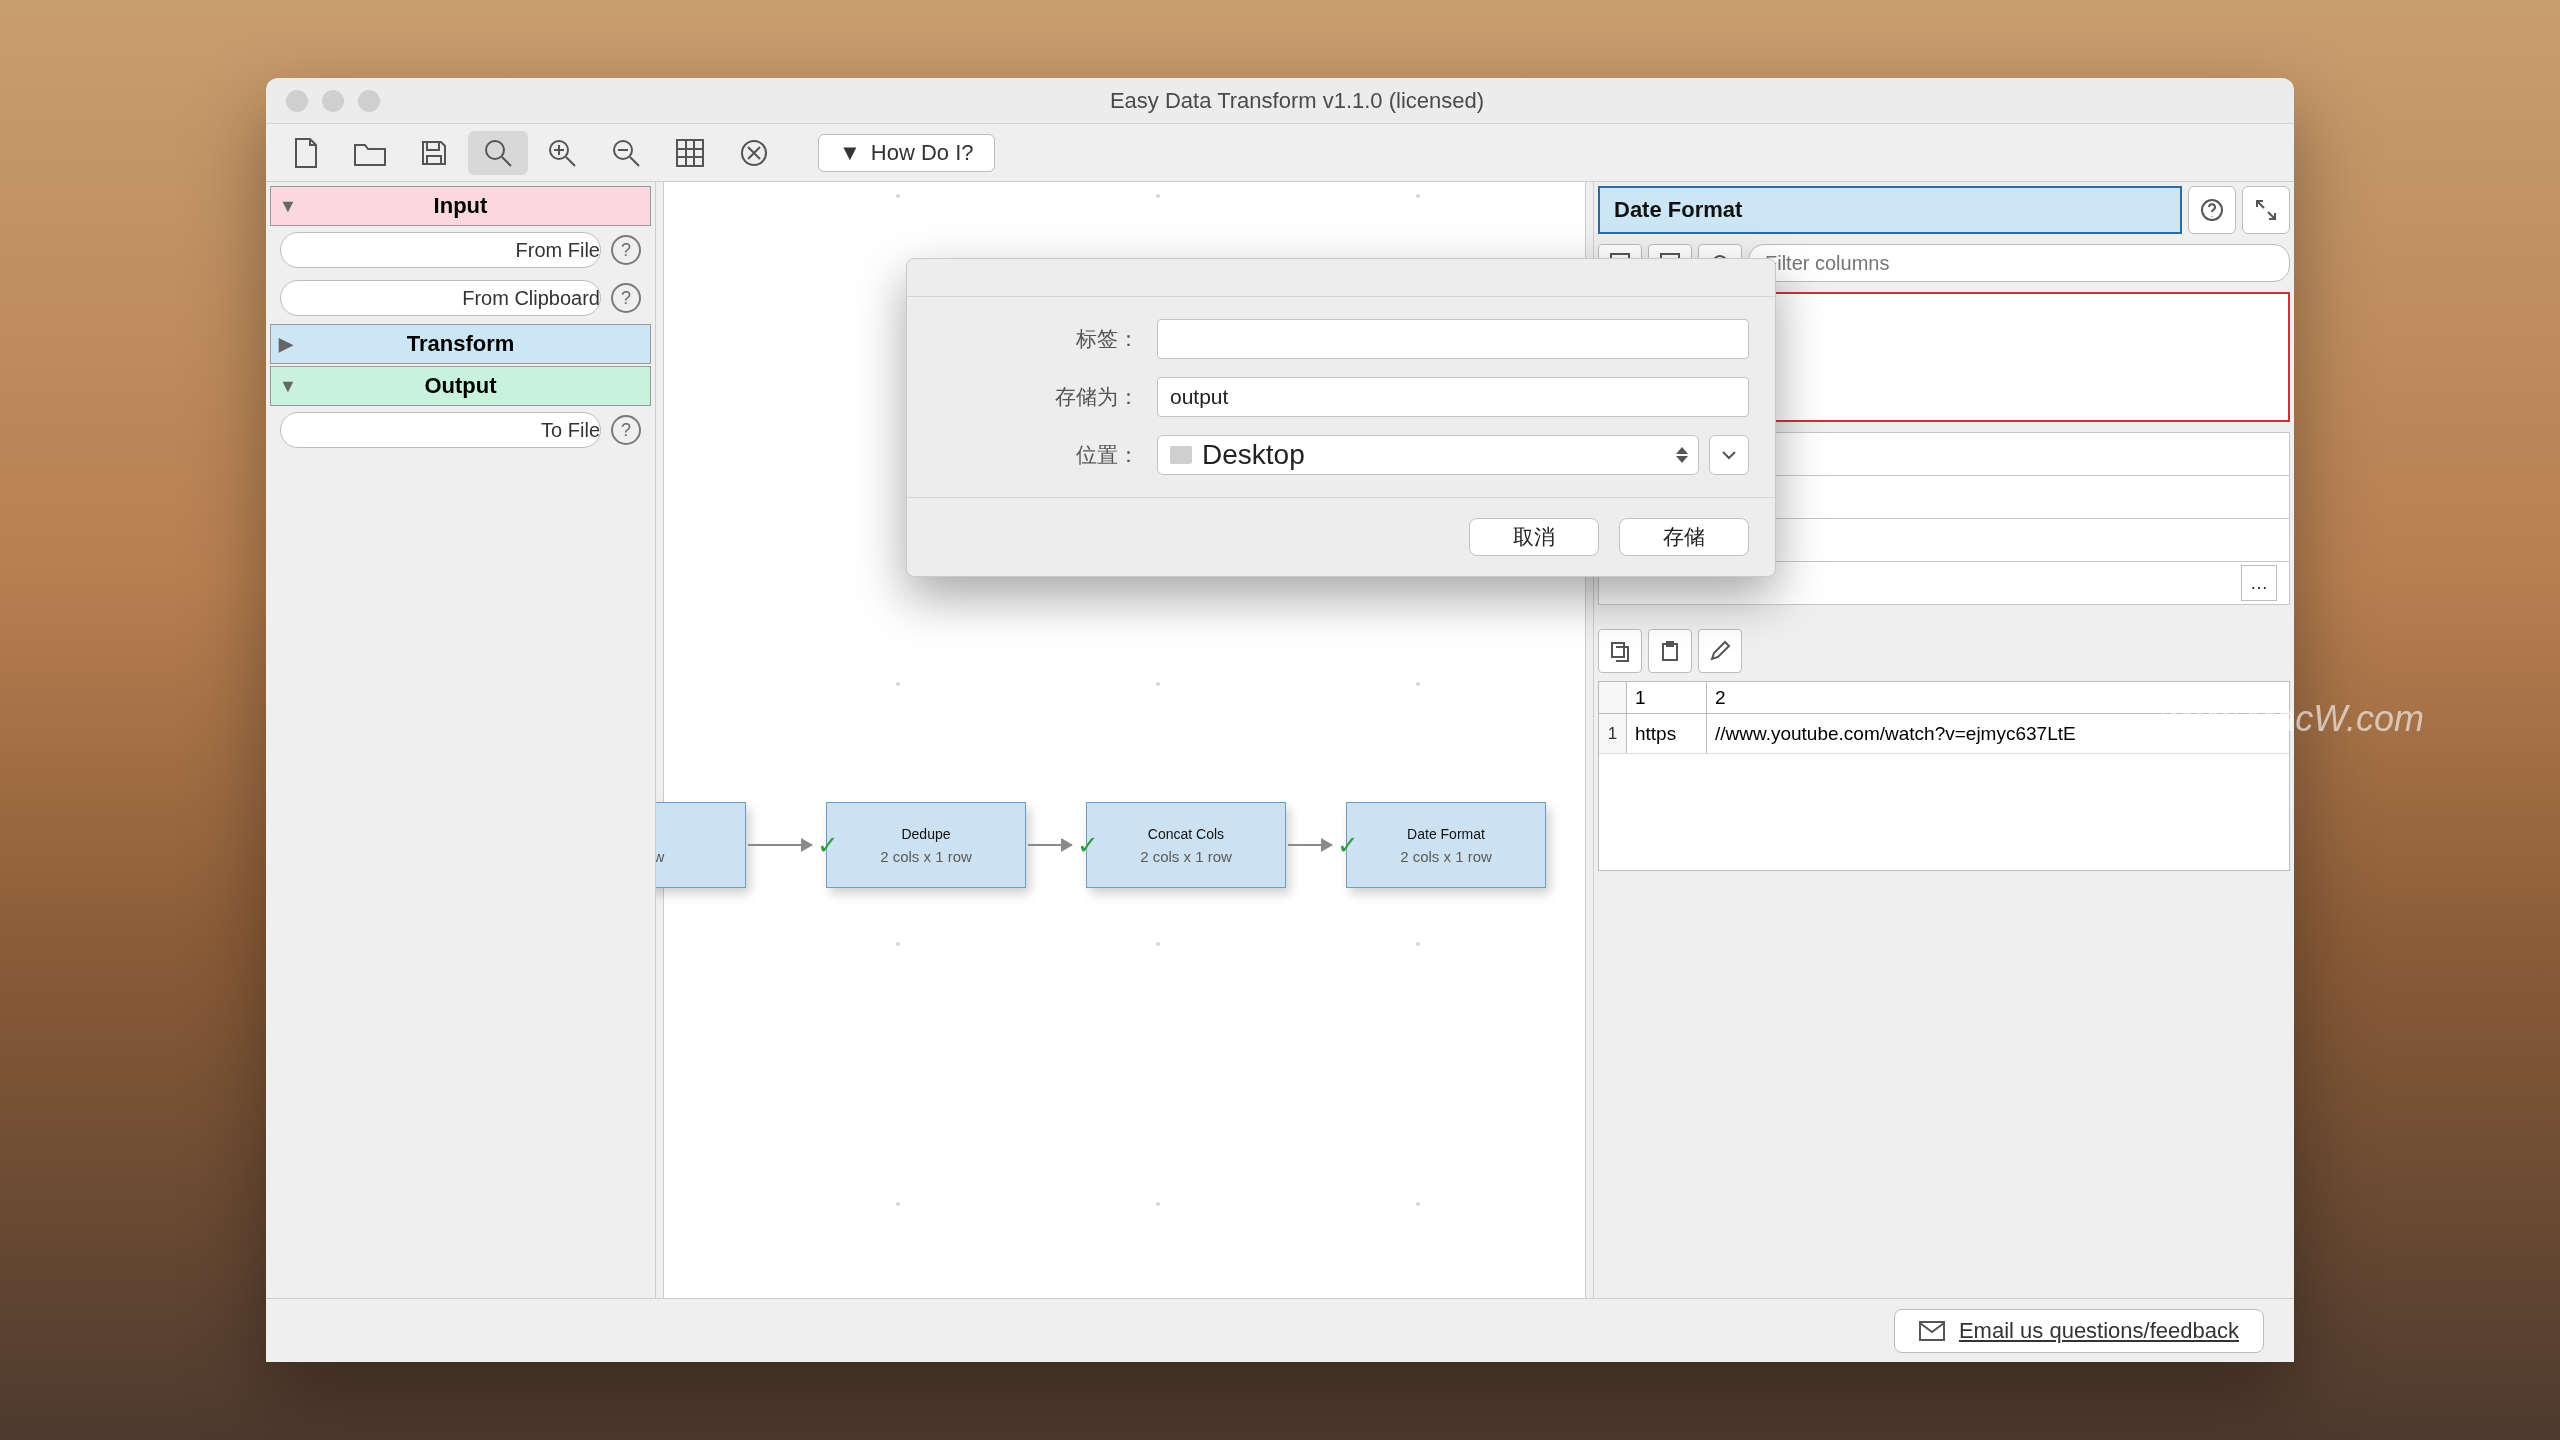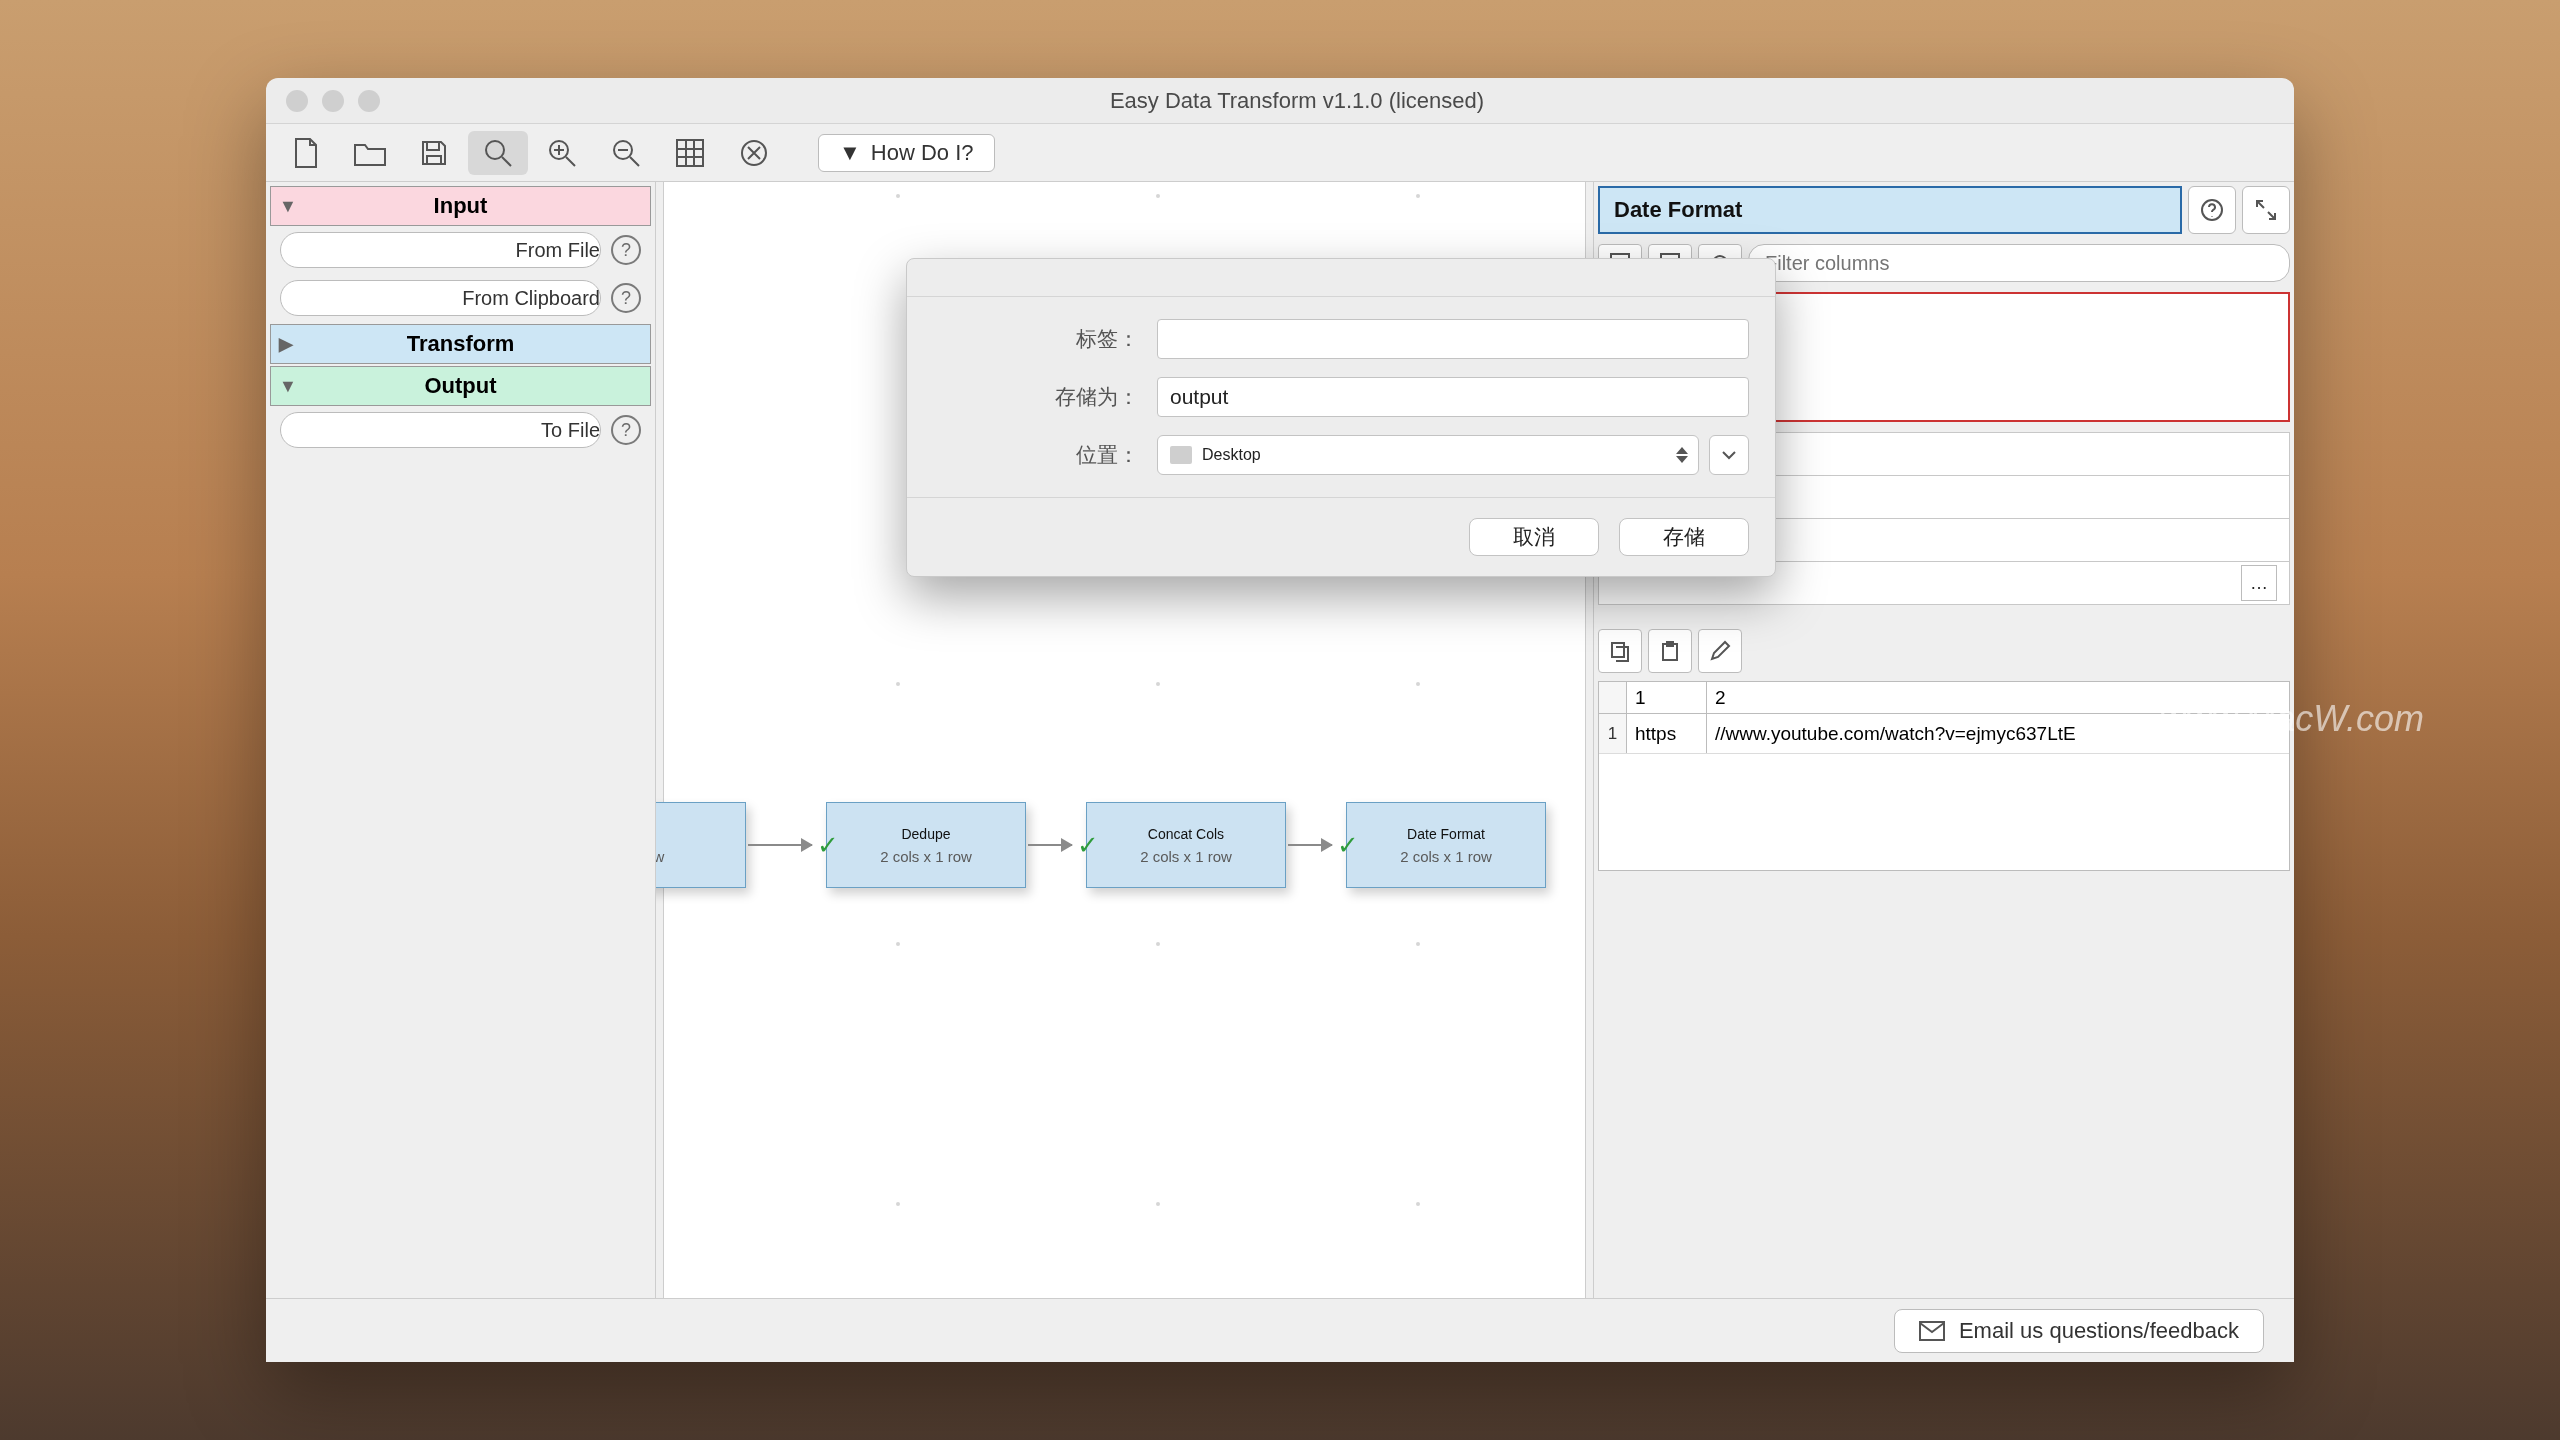--- a/index.html
+++ b/index.html
@@ -148,41 +148,41 @@
 .table .hdr .col1, .table .row .col1 { width:80px; border-right:1px solid #bcbcbc; display:flex; align-items:center; padding:0 8px; font-size:19px;}
 .table .hdr .col2, .table .row .col2 { flex:1; display:flex; align-items:center; padding:0 8px; font-size:19px; overflow:hidden; white-space:nowrap;}
 .table .hdr { font-size:17px; }
 .table .row { display:flex; height:40px; border-bottom:1px solid #dcdcdc; }
 .footer {
   height: 64px; border-top:1px solid #cdcdcd; background:#efefef;
   display:flex; align-items:center; justify-content:flex-end; padding-right:30px;
 }
 .feedback {
   height:44px; padding:0 24px; background:#fff; border:1px solid #bcbcbc; border-radius:8px;
-  font-size:22px; color:#333; display:flex; align-items:center; gap:14px;
+  font-size:22px; color:#333; display:flex; align-items:center; gap:14px;text-decoration:underline;
 }
 
 .modal {
   position:absolute; left:640px; top:180px; width:870px;
   background:#ededed; border-radius:8px;
   box-shadow: 0 20px 50px rgba(0,0,0,.35);
   border:1px solid #c9c9c9;
 }
 .modal-top { height:38px; border-bottom:1px solid #d5d5d5; }
 .modal-body { padding:18px 26px 0 0; }
 .frow { display:flex; align-items:center; height:48px; margin-bottom:10px; }
 .frow label { width: 250px; text-align:right; padding-right:18px; font-size:21px; color:#555; }
 .frow .control { flex:1; display:flex; gap:10px; }
 .text-input {
   flex:1; height:40px; background:#fff; border:1px solid #c3c3c3; border-radius:4px;
   font-size:21px; padding:0 12px; color:#222;
 }
 .select {
   flex:1; height:40px; background:#fff; border:1px solid #c3c3c3; border-radius:6px;
-  display:flex; align-items:center; padding:0 12px; font-size:16px; color:#222; position:relative;
+  display:flex; align-items:center; padding:0 12px; font-size:28px; color:#222; position:relative;
 }
 .select .folder { width:22px; height:18px; background:#cfcfcf; border-radius:2px; margin-right:10px; }
 .select .spin {
   position:absolute; right:10px; top:50%; transform:translateY(-50%);
   display:flex; flex-direction:column; gap:2px;
 }
 .select .spin span { width:0;height:0;border-left:6px solid transparent;border-right:6px solid transparent; }
 .select .spin .u { border-bottom:7px solid #555; }
 .select .spin .d { border-top:7px solid #555; }
 .expand-btn {

